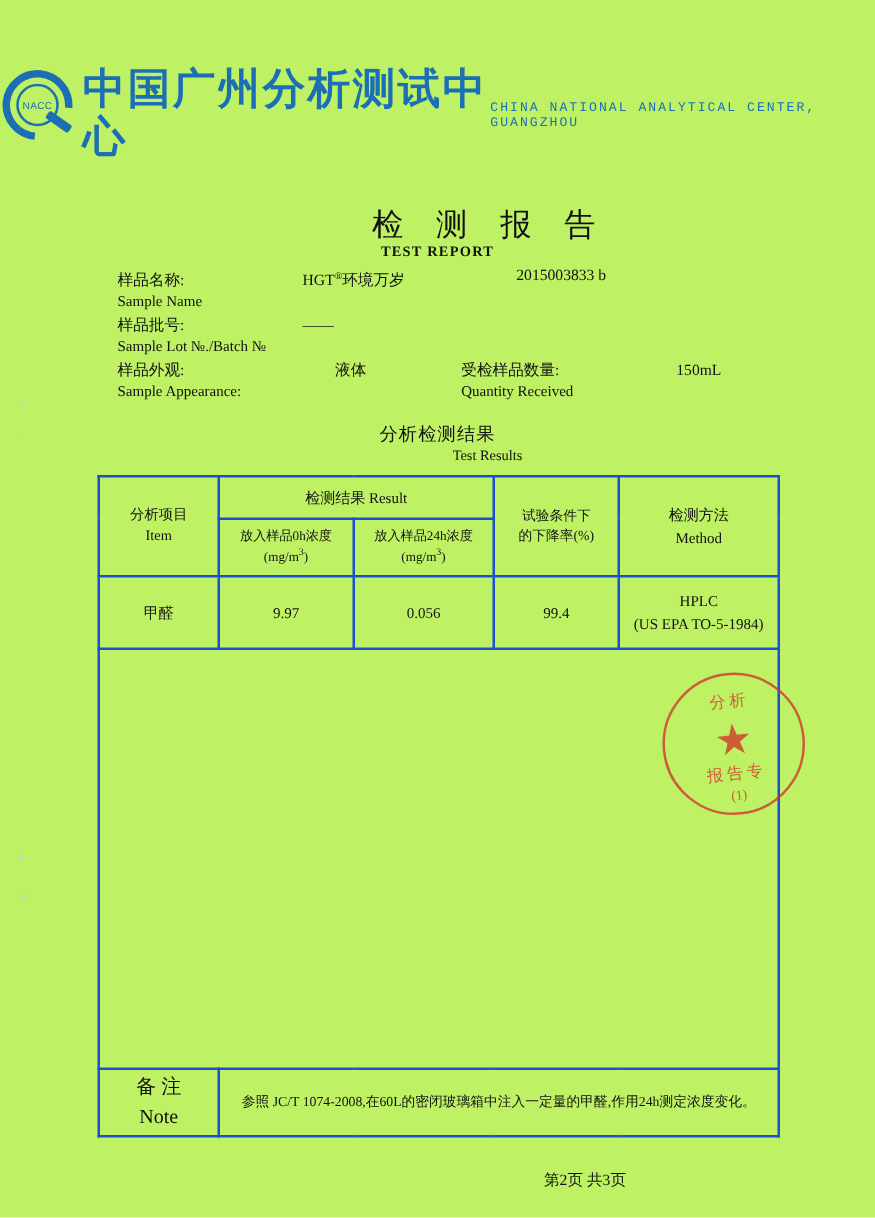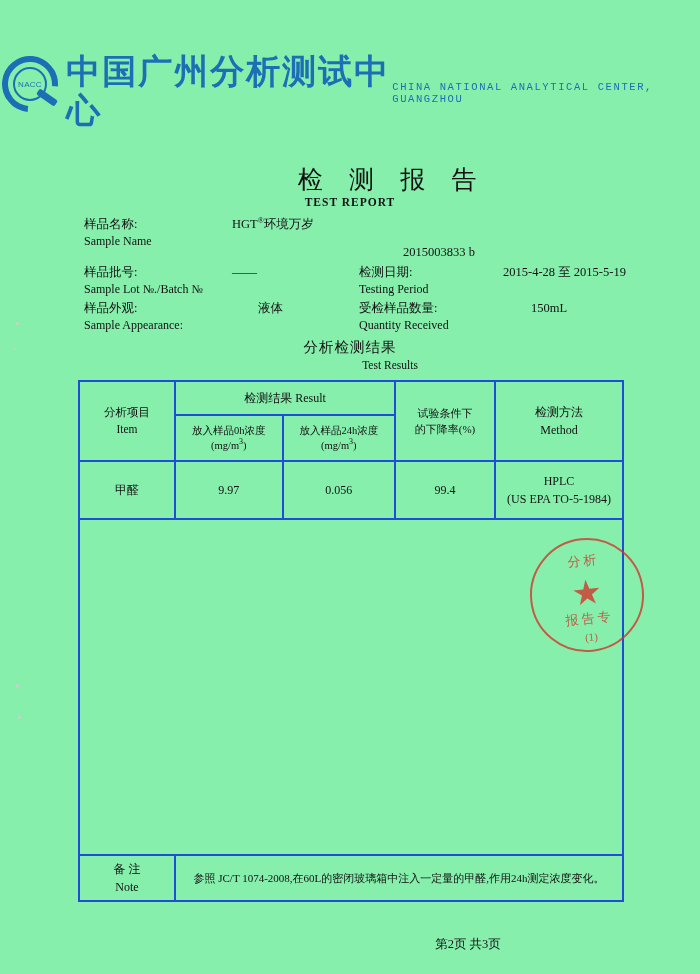--- a/index.html
+++ b/index.html
@@ -11,21 +11,21 @@
     width: 700px;
     height: 974px;
     position: relative;
     font-family: "Liberation Serif", serif;
     color: #111;
     overflow: hidden;
   }
   .page {
     position: absolute;
     inset: 0;
-    background: #86efac;
+    background: #bef264;
   }
   
   .logo-block {
     position: absolute;
     top: 52px;
     left: 0;
     width: 700px;
     display: flex;
     justify-content: center;
     align-items: flex-start;
@@ -113,21 +113,21 @@
     width: 700px;
     text-align: center;
     font-size: 11.5px;
     font-weight: bold;
     letter-spacing: 1px;
   }
   
   .meta {
     position: absolute;
     top: 212px;
-    left: 84px;
+    left: 94px;
     width: 550px;
     font-size: 12.5px;
   }
   .meta-row {
     display: flex;
     margin-bottom: 3px;
   }
   .meta-col {
     width: 50%;
     display: flex;
@@ -191,21 +191,21 @@
     padding: 2px 3px;
   }
   .th-item { width: 88px; height: 70px; line-height: 1.5; }
   .th-result-top { height: 28px; font-size: 12px; }
   .th-sub { height: 40px; font-size: 10.5px; line-height: 1.3; }
   .th-rate { width: 92px; font-size: 11px; line-height: 1.5; }
   .th-method { width: 120px; font-size: 12px; line-height: 1.5; }
   .data-row td { height: 52px; font-size: 12px; }
   .method-cell { line-height: 1.5; }
   .blank-row td { height: 330px; }
-  .note-label { width: 88px; height: 40px; line-height: 1.5; font-size: 12px; }
+  .note-label { width: 88px; height: 40px; line-height: 1.5; font-size: 16px; }
   .note-text {
     text-align: left;
     padding-left: 8px;
     font-size: 11px;
     line-height: 1.5;
   }
   sup.unit { font-size: 8px; vertical-align: super; }
   
   .stamp {
     position: absolute;
@@ -304,38 +304,31 @@
 
     <div class="meta-row">
       <div class="meta-col">
         <div class="meta-label">
           <span class="cn">样品名称:</span>
           <span class="en">Sample Name</span>
         </div>
         <div class="meta-value"><span>HGT</span><sup>®</sup><span>环境万岁</span></div>
       </div>
       <div class="meta-col">
-        <div class="meta-value" style="padding-left:44px;margin-top:32px;">2015003833 b</div>
+        <div class="meta-value" style="padding-left:44px;">2015003833 b</div>
       </div>
     </div>
 
     <div class="meta-row">
       <div class="meta-col">
         <div class="meta-label">
           <span class="cn">样品批号:</span>
           <span class="en">Sample Lot №./Batch №</span>
         </div>
         <div class="meta-value dash">——</div>
-      </div>
-      <div class="meta-col">
-        <div class="meta-label">
-          <span class="cn">检测日期:</span>
-          <span class="en">Testing Period</span>
-        </div>
-        <div class="meta-value" style="padding-left:16px;">2015-4-28  至 2015-5-19</div>
       </div>
     </div>
 
     <div class="meta-row">
       <div class="meta-col">
         <div class="meta-label">
           <span class="cn">样品外观:</span>
           <span class="en">Sample Appearance:</span>
         </div>
         <div class="meta-value" style="padding-left:46px;">液体</div>

